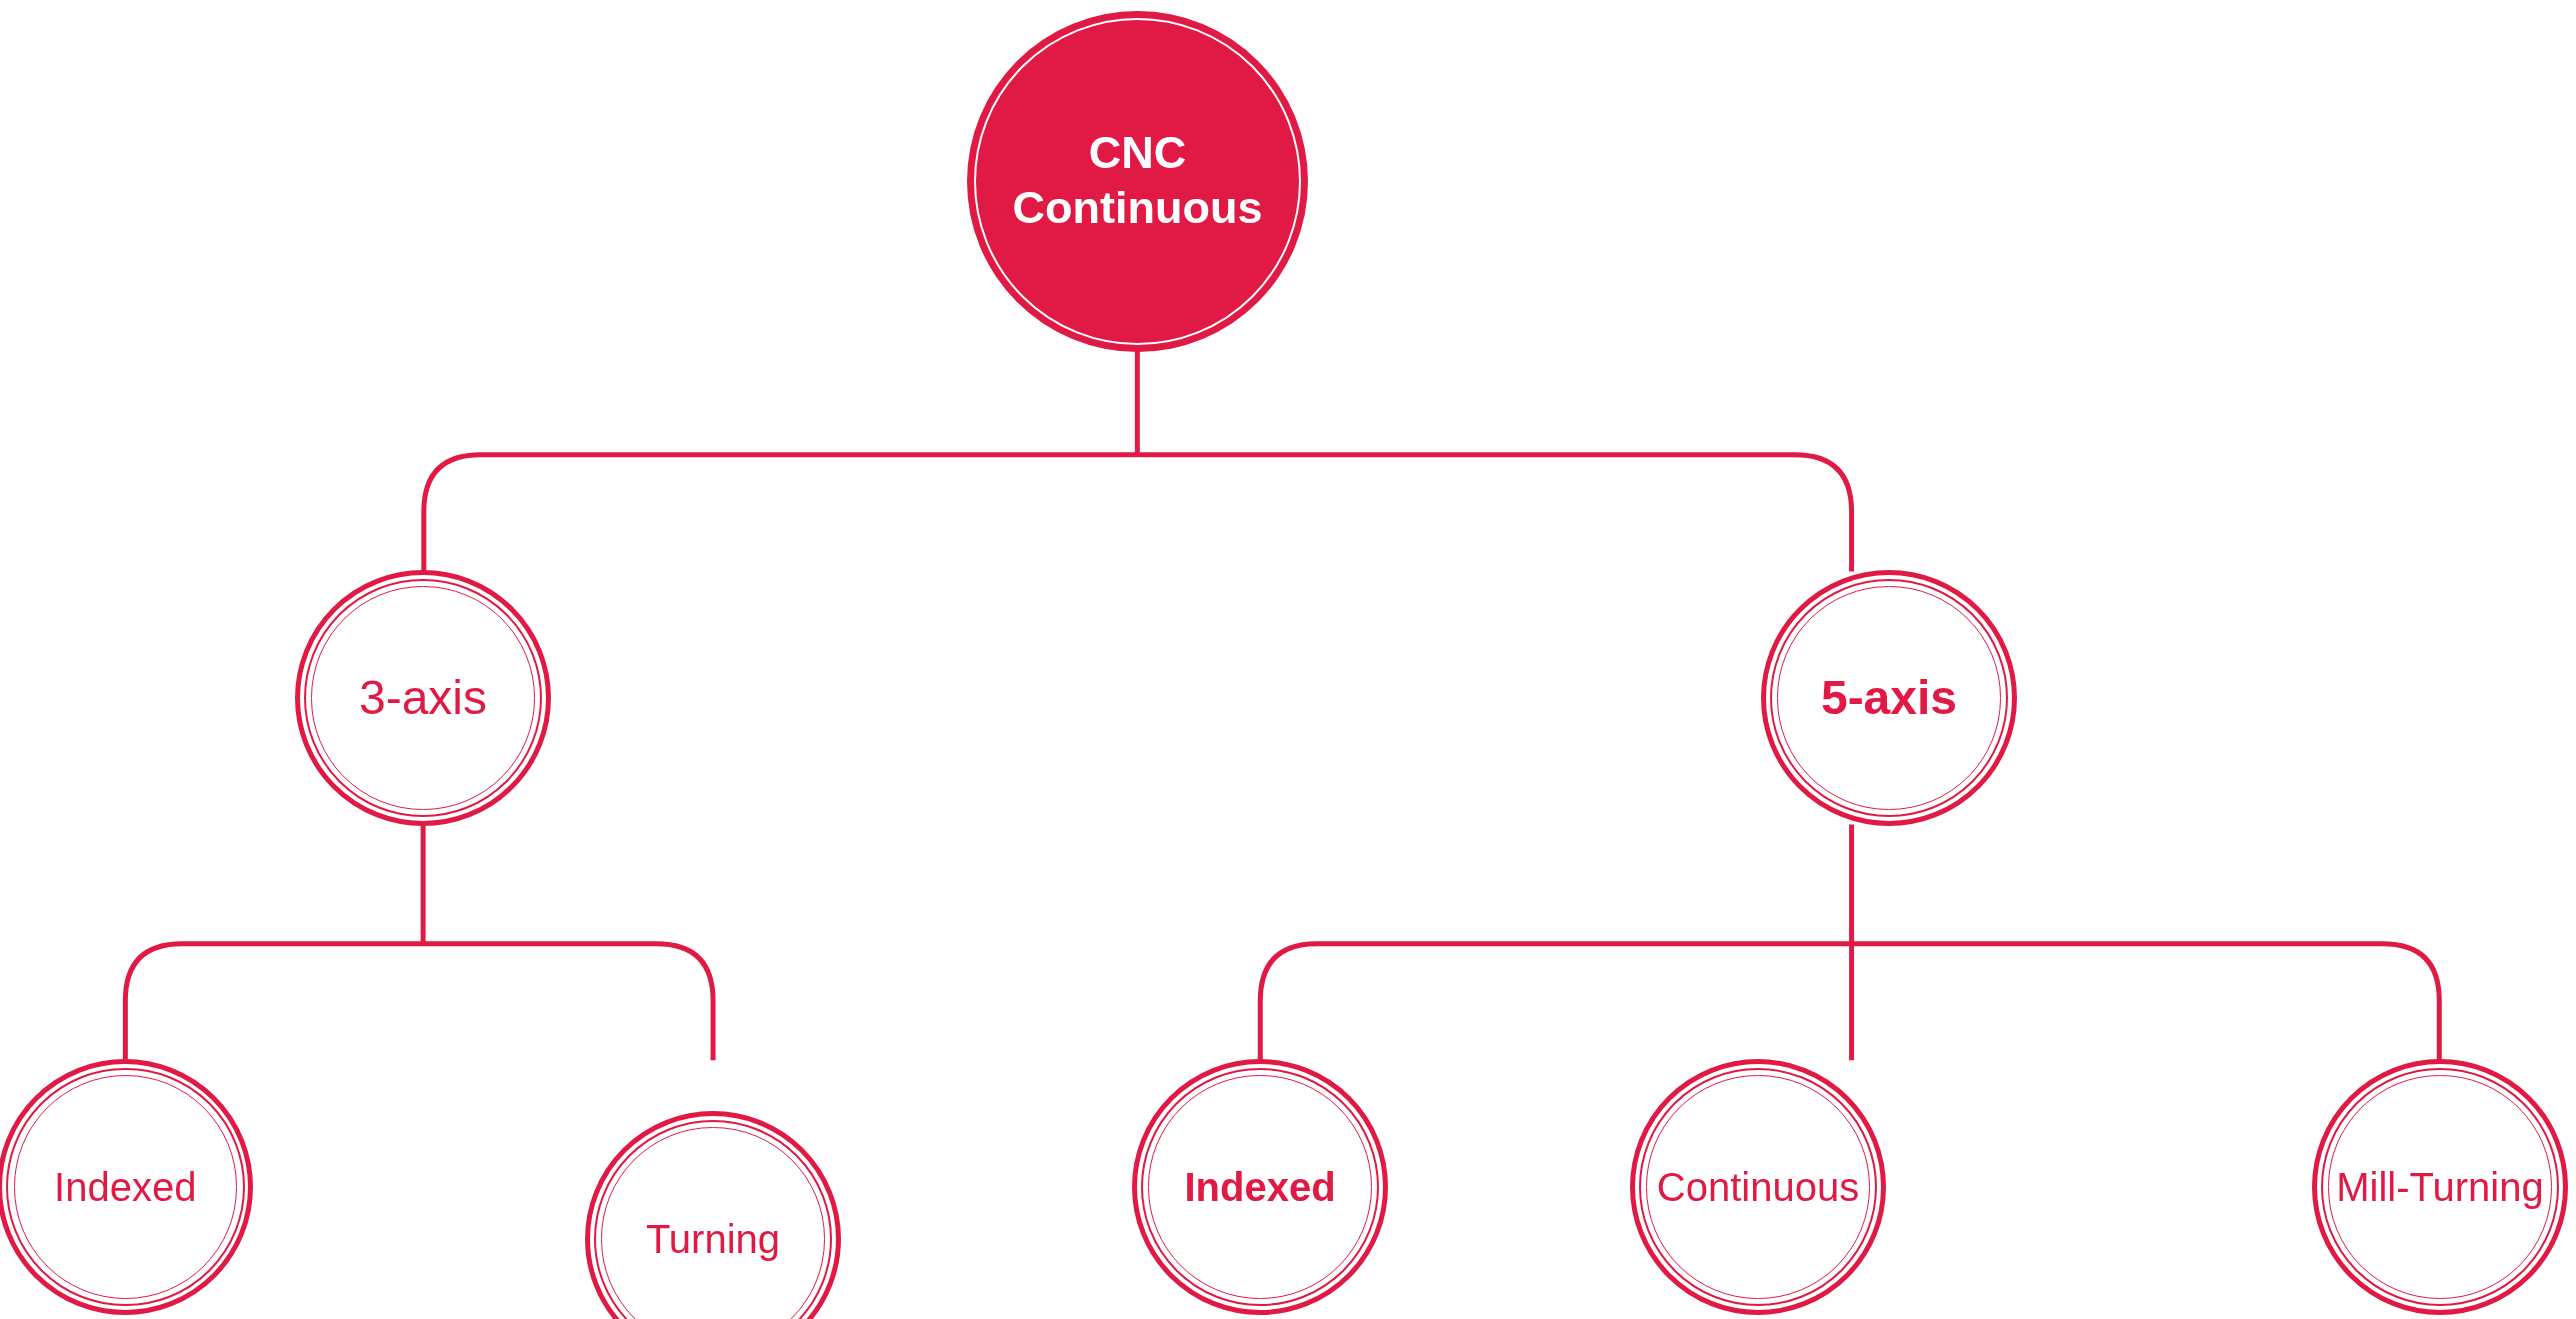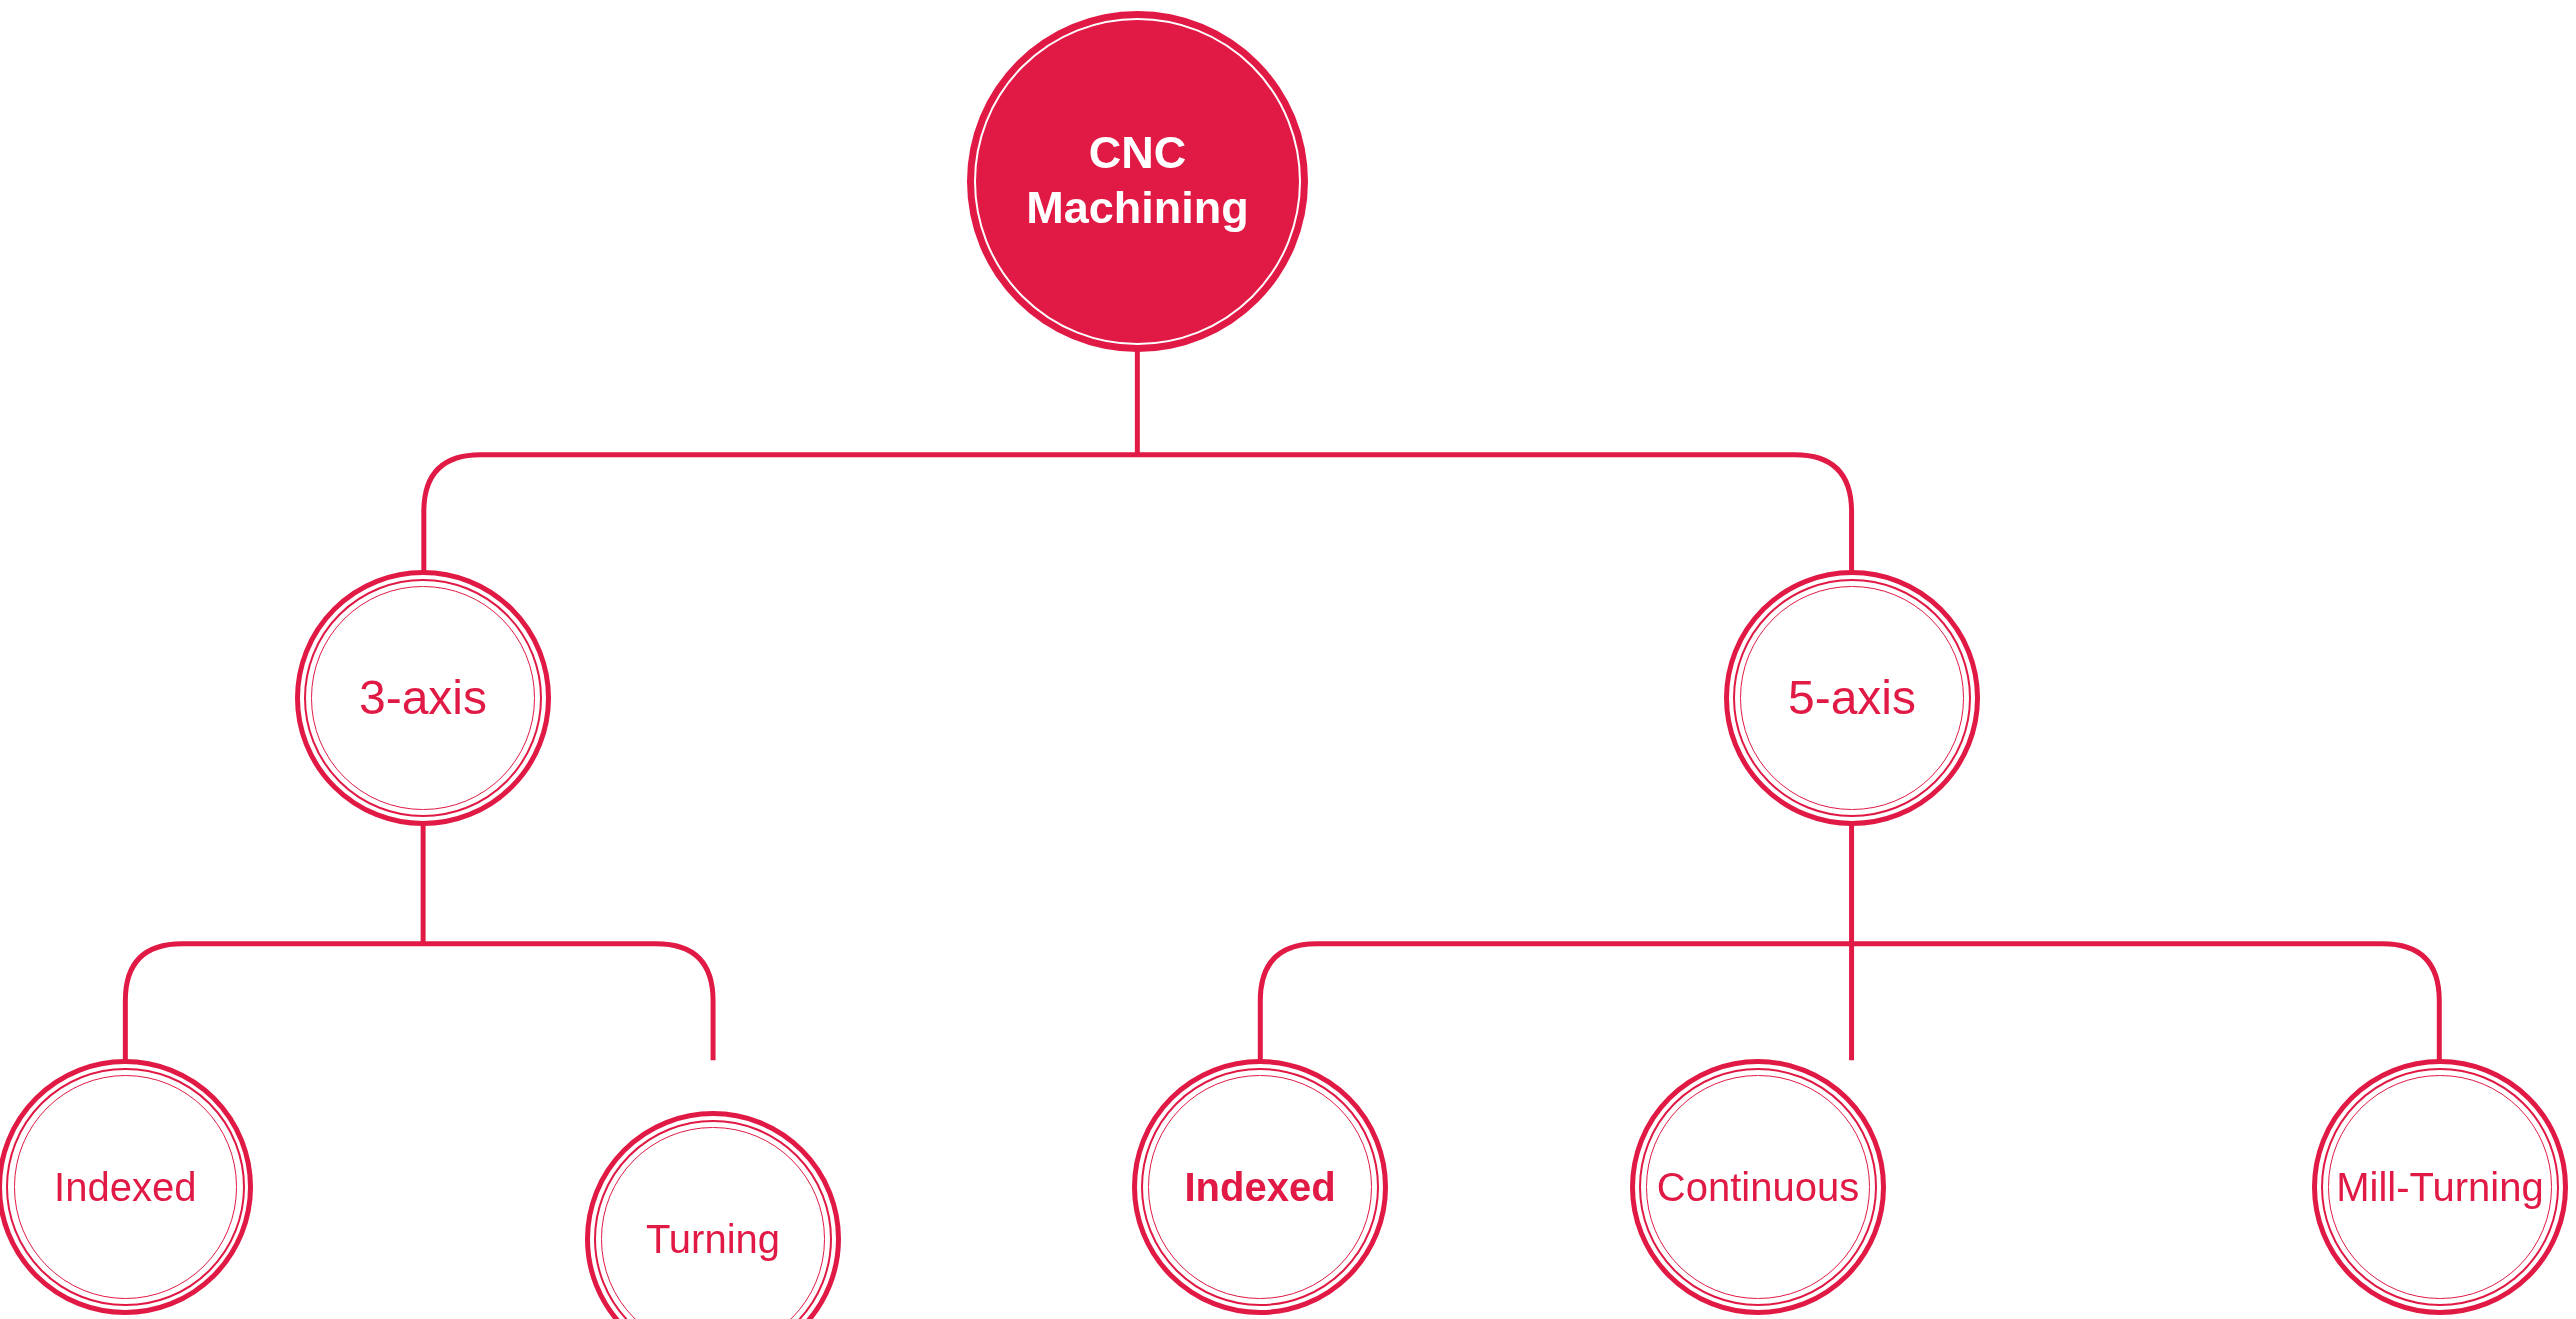--- a/index.html
+++ b/index.html
@@ -68,30 +68,30 @@
     <path d="M 596 804 L 596 720 Q 596 640 676 640 L 2525 640 Q 2605 640 2605 720 L 2605 804"></path>
     <path d="M 595 1160 L 595 1331"></path>
     <path d="M 176 1492 L 176 1408 Q 176 1328 256 1328 L 923 1328 Q 1003 1328 1003 1408 L 1003 1492"></path>
     <path d="M 2605 1160 L 2605 1492"></path>
     <path d="M 1773 1492 L 1773 1408 Q 1773 1328 1853 1328 L 3352 1328 Q 3432 1328 3432 1408 L 3432 1492"></path>
   </svg>
 
   <div class="node root" style="left:967px; top:10.7px;">
     <span class="ring-white"></span>
     <span class="label">CNC
-Machining</span>
+Continuous</span>
   </div>
 
   <div class="node ringed mid" style="left:295px; top:570px;">
     <span class="ring r2"></span>
     <span class="ring r3"></span>
     <span class="label">3-axis</span>
   </div>
 
-  <div class="node ringed mid" style="left:1724px; top:570px;">
+  <div class="node ringed mid" style="left:1761px; top:570px;font-weight:bold;">
     <span class="ring r2"></span>
     <span class="ring r3"></span>
     <span class="label">5-axis</span>
   </div>
 
   <div class="node ringed leaf" style="left:-2.8px; top:1059px;">
     <span class="ring r2"></span>
     <span class="ring r3"></span>
     <span class="label">Indexed</span>
   </div>

